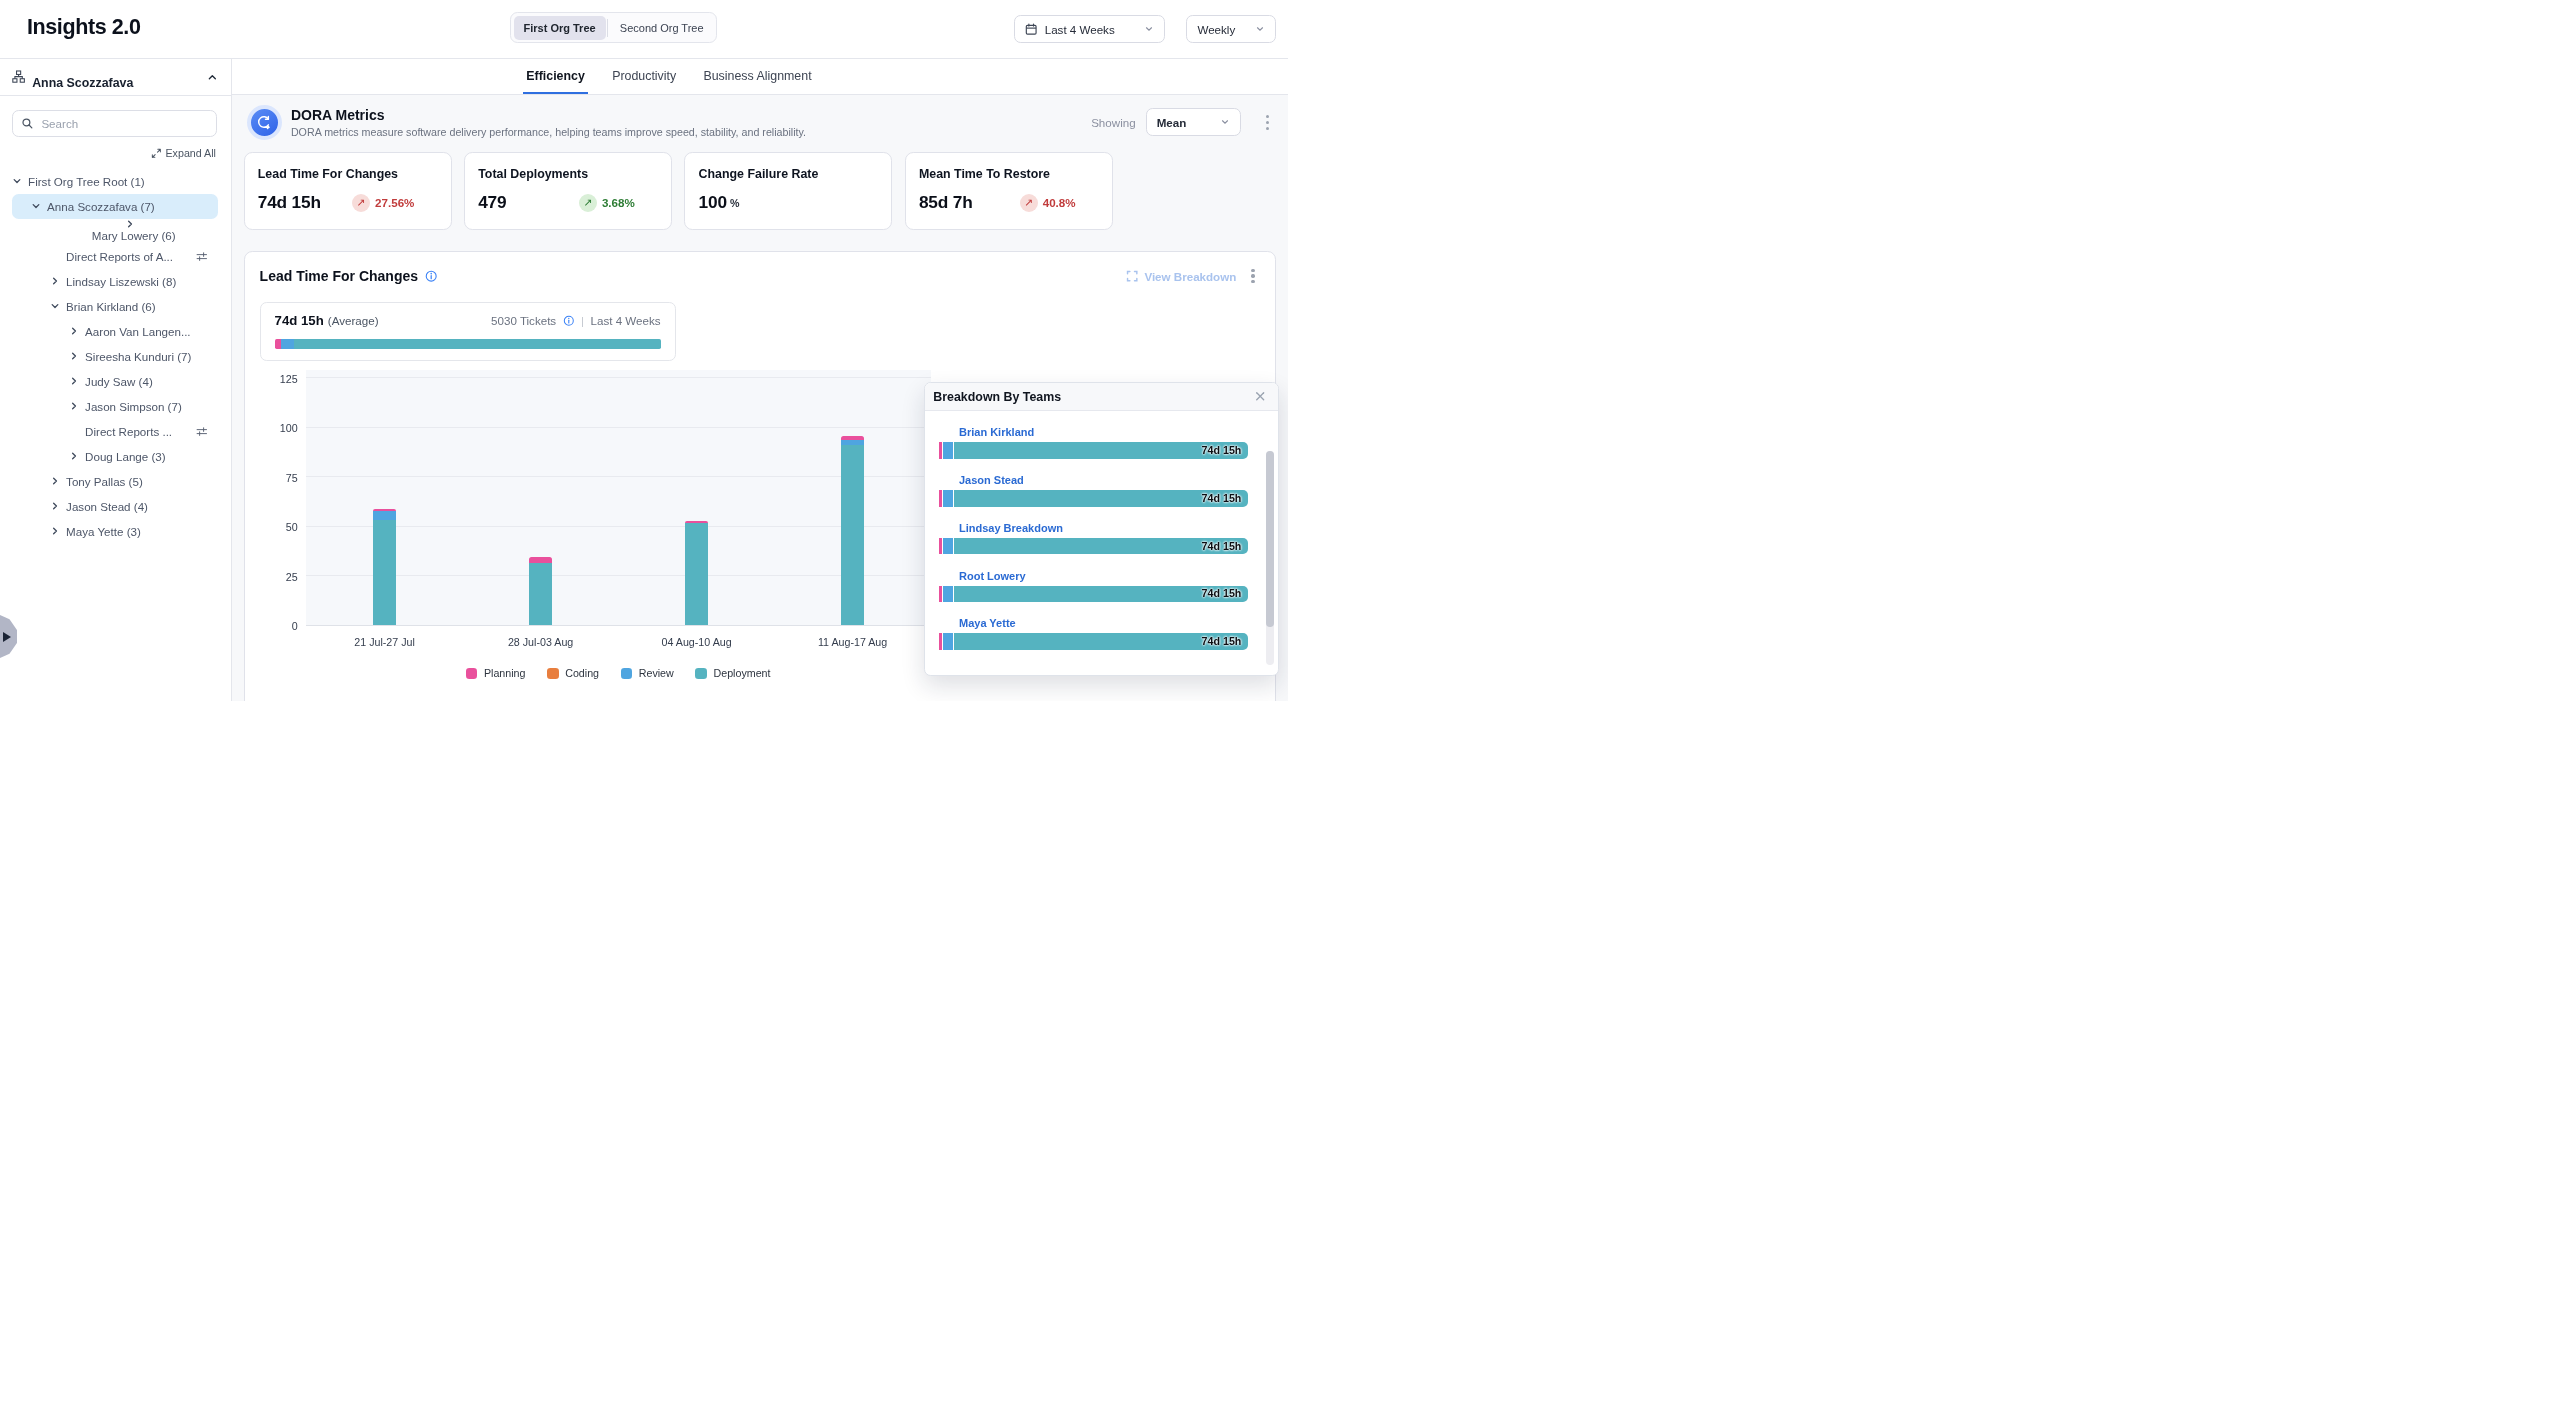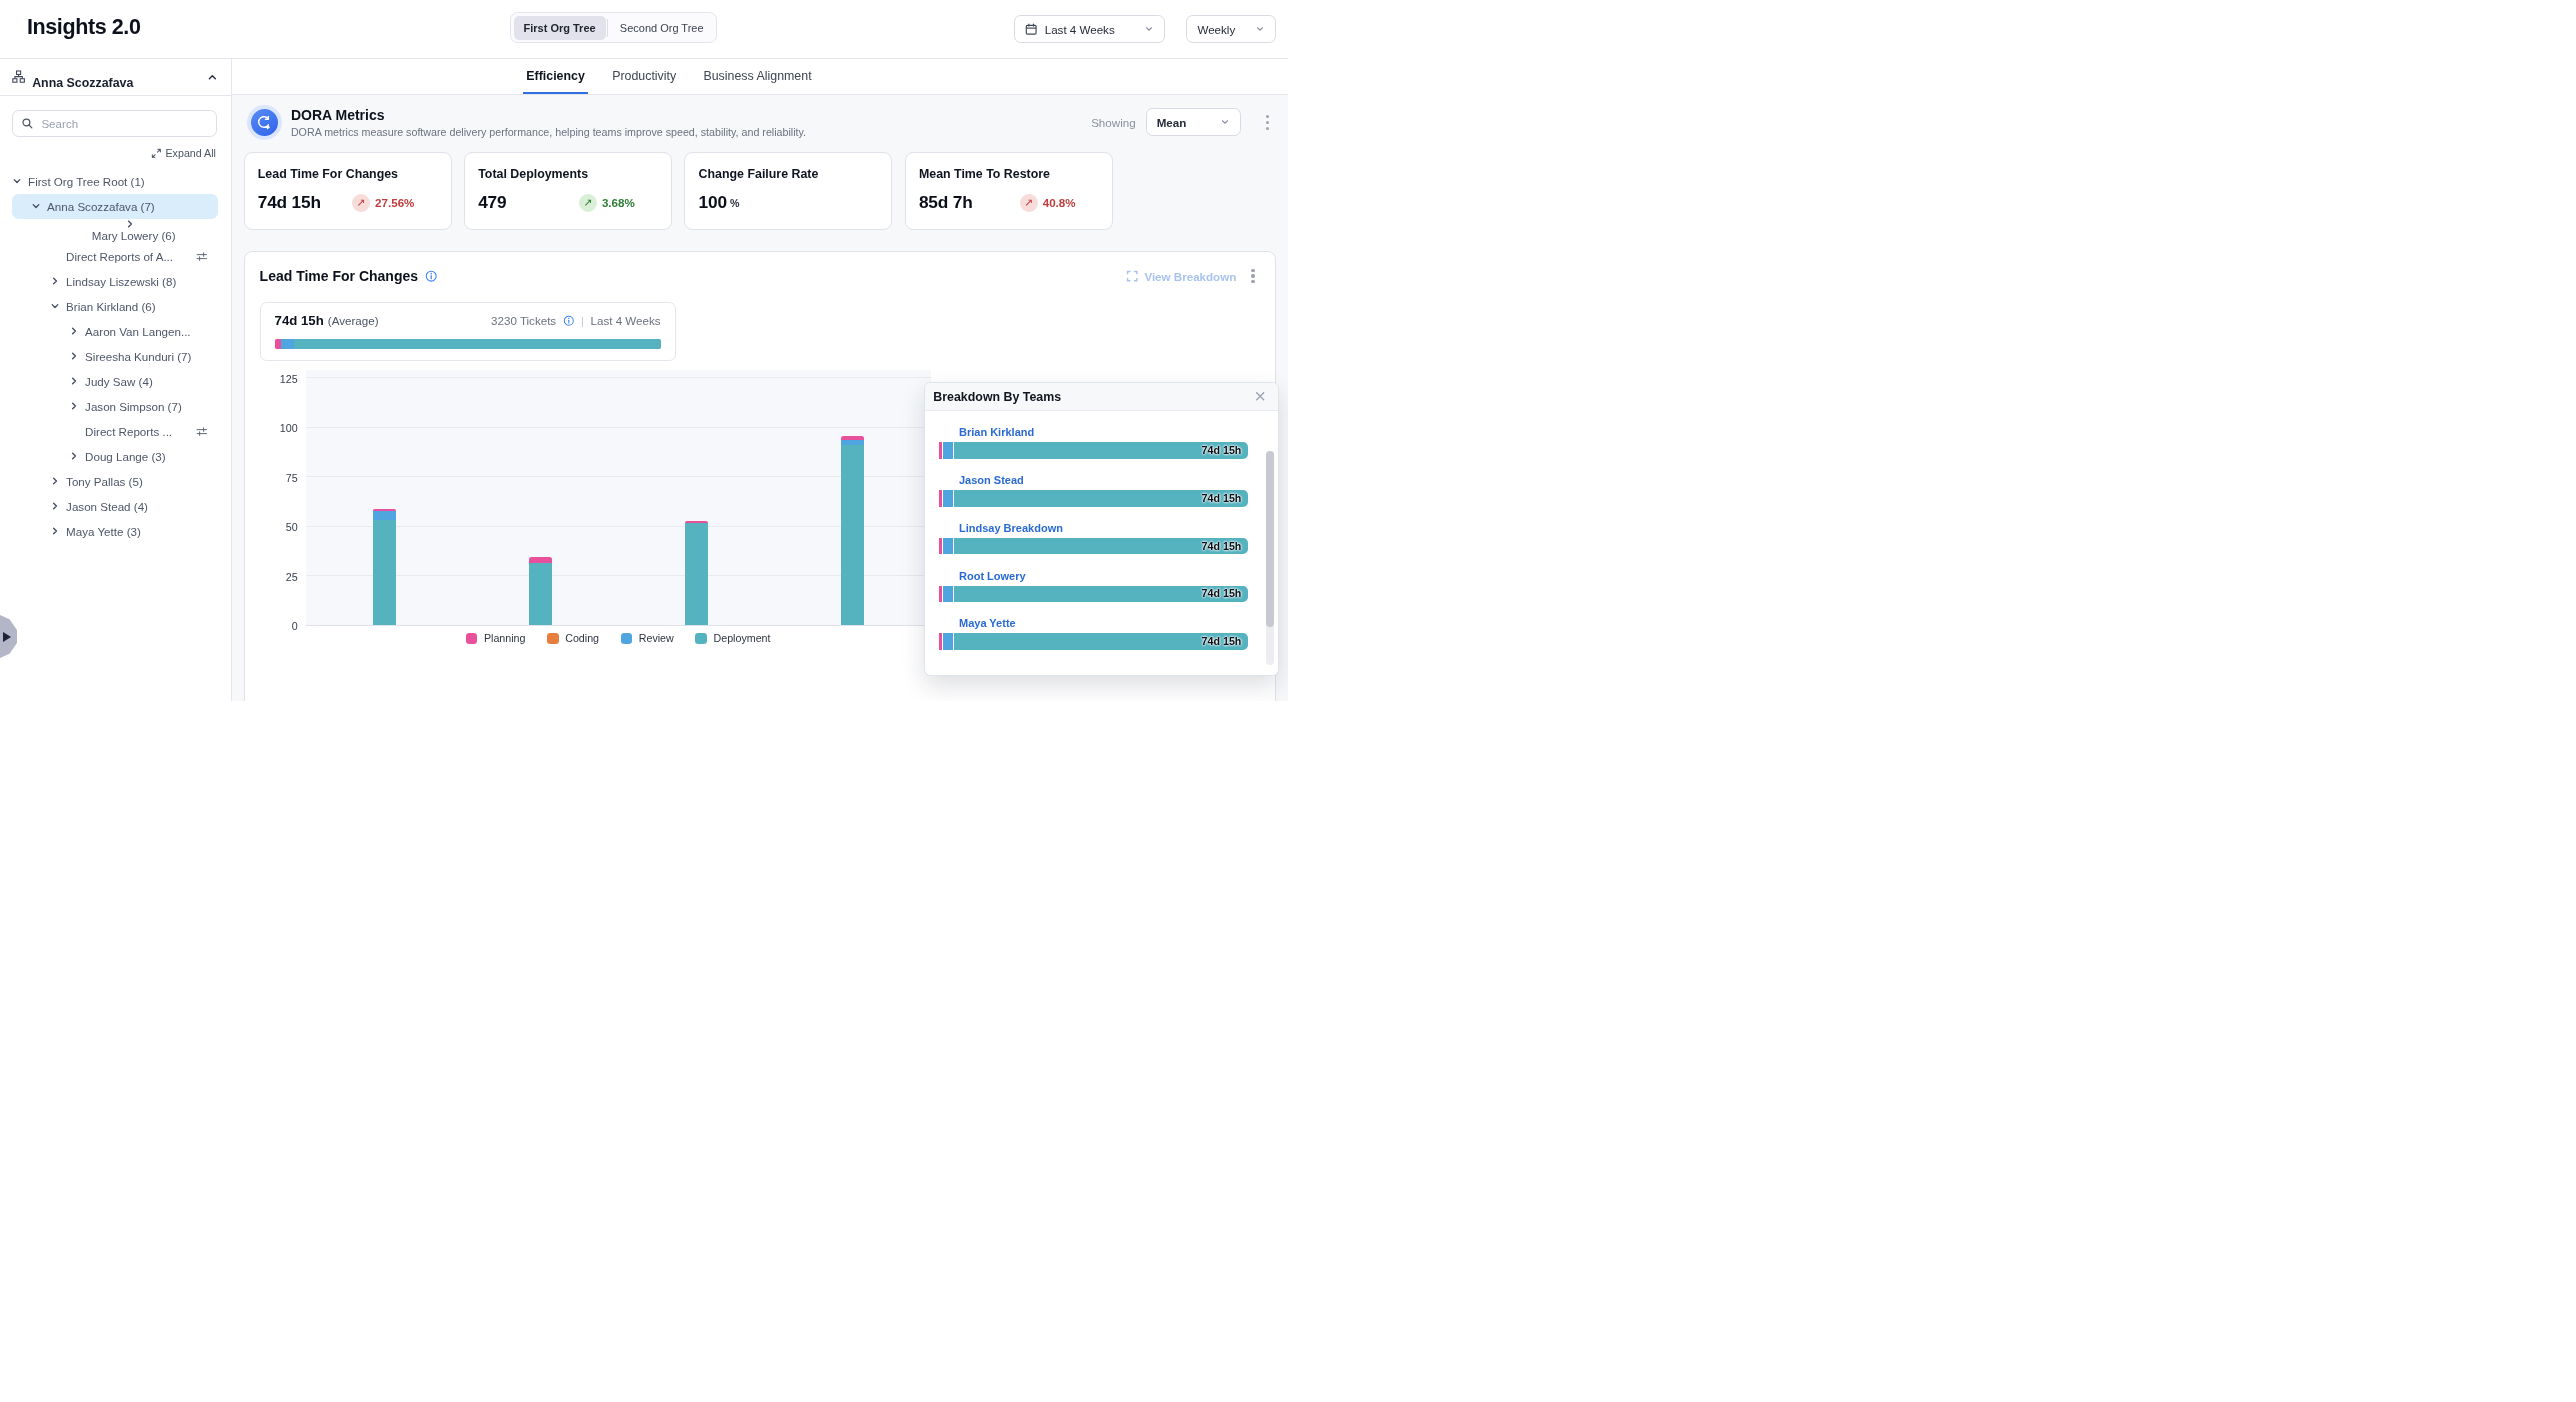--- a/index.html
+++ b/index.html
@@ -443,21 +443,21 @@
                 <i></i>
               </div>
           </div>
         </div>
 
         <div class="avg-box">
           <div class="avg-top">
             <span class="avg-val">74d 15h</span>
             <span class="avg-lbl">(Average)</span>
             <span class="avg-right">
-              <span>3230 Tickets</span>
+              <span>5030 Tickets</span>
               <span class="info-i">
                 <svg viewBox="0 0 16 16" width="11.6" height="11.6">
                     <circle cx="8" cy="8" r="6.2" fill="none" stroke="#3b82f6" stroke-width="1.4"></circle>
                     <line x1="8" y1="7.4" x2="8" y2="11" stroke="#3b82f6" stroke-width="1.5" stroke-linecap="round"></line>
                     <circle cx="8" cy="4.8" r="0.9" fill="#3b82f6"></circle>
                   </svg>
               </span>
               <span class="sep">|</span>
               <span>Last 4 Weeks</span>
             </span>
@@ -495,20 +495,26 @@
                 <i style="height: 5px; background: rgb(79, 165, 224);"></i>
                 <i class="top" style="height: 4px; background: rgb(233, 80, 156);"></i>
               </div>
             </div>
         <div class="ylab" style="bottom: -6.6px;">0</div>
             <div class="ylab" style="bottom: 43px;">25</div>
             <div class="ylab" style="bottom: 93px;">50</div>
             <div class="ylab" style="bottom: 142px;">75</div>
             <div class="ylab" style="bottom: 192px;">100</div>
             <div class="ylab" style="bottom: 241px;">125</div>
+          </div>
+        <div class="xlabels" id="xlabels">
+            <div class="xlab" style="left: 67px;">21 Jul-27 Jul</div>
+            <div class="xlab" style="left: 223px;">28 Jul-03 Aug</div>
+            <div class="xlab" style="left: 379px;">04 Aug-10 Aug</div>
+            <div class="xlab" style="left: 535px;">11 Aug-17 Aug</div>
           </div>
         <div class="legend" id="legend">
             <div class="litem">
               <span class="sw" style="background: rgb(233, 80, 156);"></span>
               <span>Planning</span>
             </div>
             <div class="litem">
               <span class="sw" style="background: rgb(232, 126, 62);"></span>
               <span>Coding</span>
             </div>

